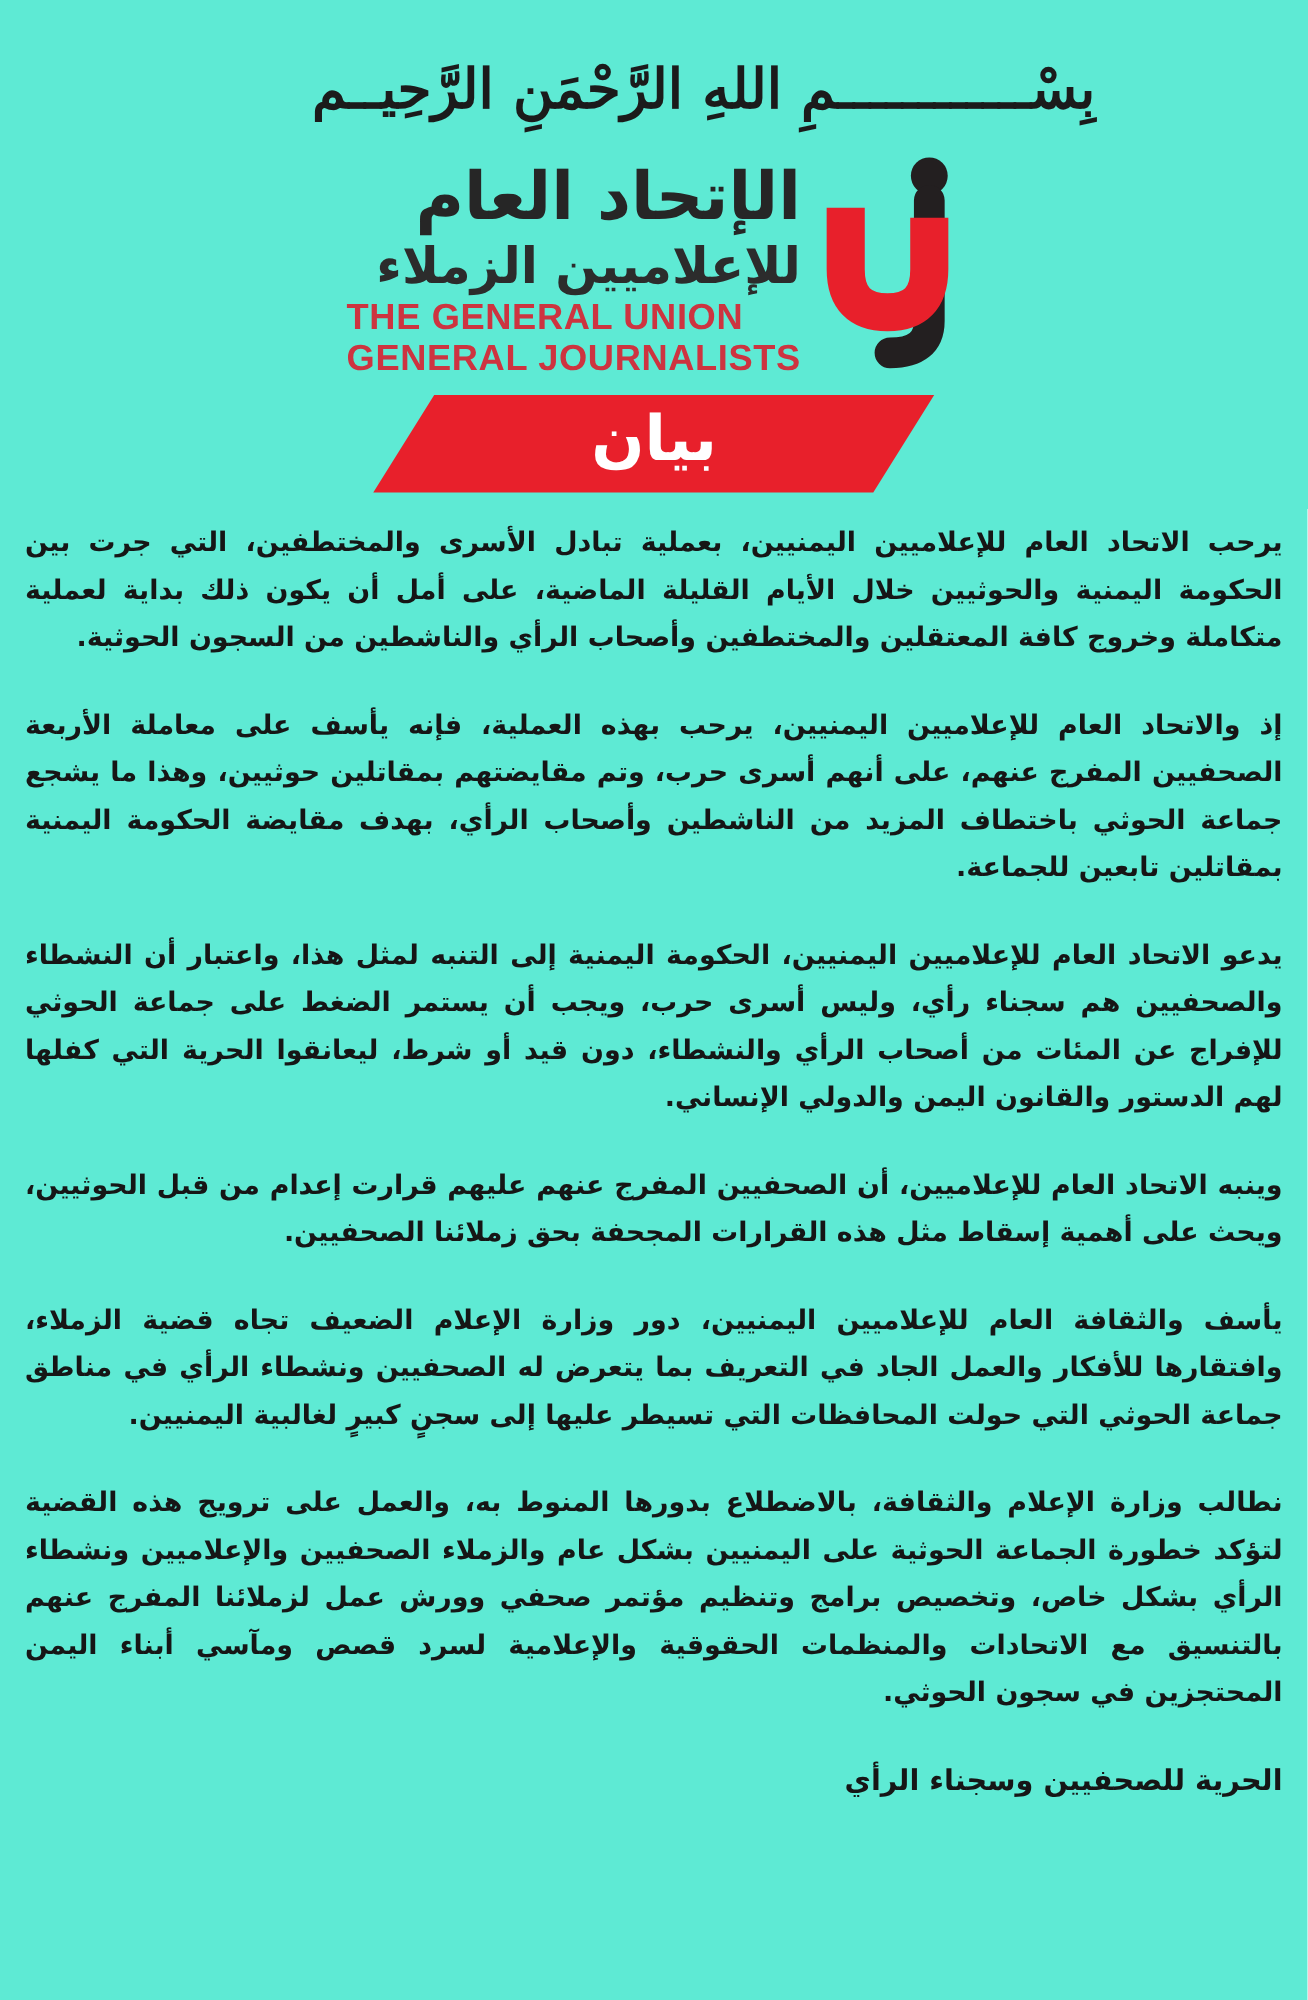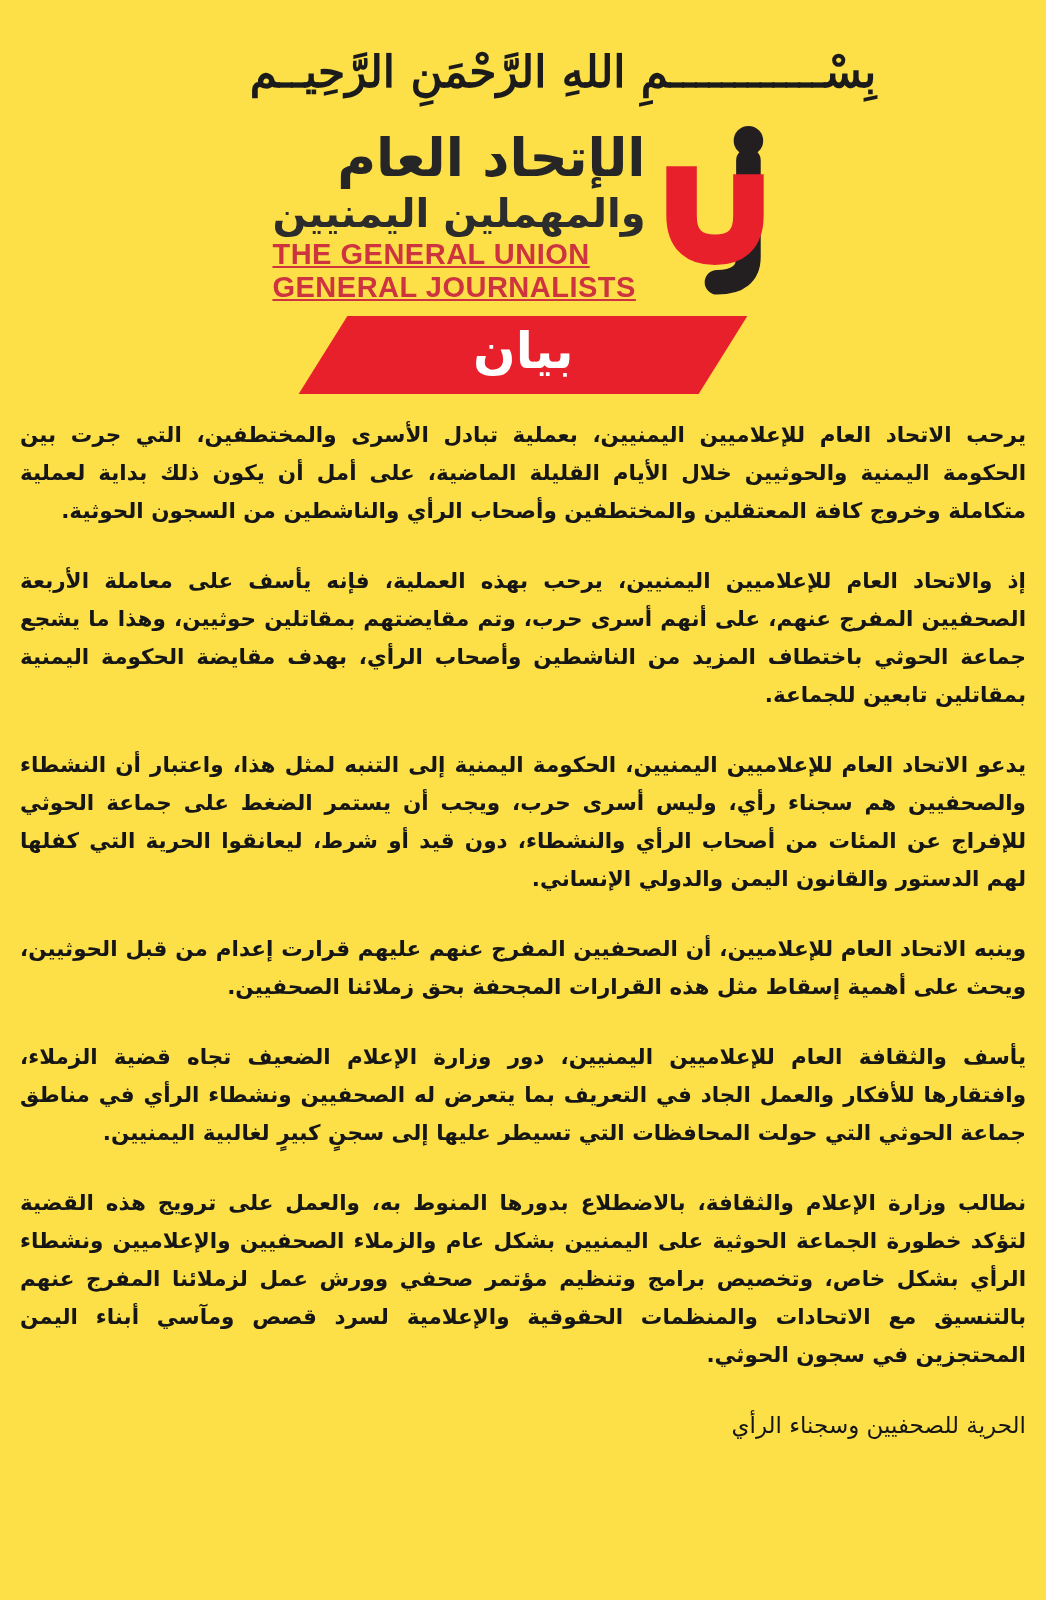--- a/index.html
+++ b/index.html
@@ -1,21 +1,21 @@
 <!DOCTYPE html>
 <html lang="ar"><head>
 <meta charset="utf-8">
 <style>
   html, body { margin: 0; padding: 0; background: #ffffff; }
   .page {
     position: relative;
     width: 1046px;
     height: 1600px;
     margin: 0 auto;
-    background: #fde047;
+    background: #5eead4;
     overflow: hidden;
     font-family: "DejaVu Sans", sans-serif;
     color: #161616;
   }
 
   
   .bismillah {
     direction: rtl;
     text-align: center;
     padding: 26px 120px 0 200px;
@@ -48,21 +48,20 @@
   }
   .logo-en1, .logo-en2 {
     direction: ltr;
     font-family: "Liberation Sans", sans-serif;
     font-weight: 700;
     color: #cd3440;
     font-size: 29px;
     line-height: 33px;
     letter-spacing: 0.5px;
     white-space: nowrap;
-    text-decoration: underline;
   }
   .logo-mark { width: 118px; height: 178px; flex: 0 0 auto; }
   .logo-mark svg { width: 100%; height: 100%; display: block; }
 
   
   .banner {
     width: 400px;
     height: 78px;
     margin: 14px auto 0 auto;
     background: #e8202b;
@@ -94,35 +93,35 @@
     text-align-last: right;
     color: #161616;
   }
 
   
   .slogan {
     direction: rtl;
     text-align: right;
     padding: 6px 20px 0 20px;
     font-size: 23px;
-    font-weight: 400;
+    font-weight: 700;
     color: #161616;
   }
 </style>
 </head>
 <body>
 
 <div class="page">
 
   <div class="bismillah">بِسْــــــــــــمِ اللهِ الرَّحْمَنِ الرَّحِيــم</div>
 
   <div class="logo">
     <div class="logo-text">
       <div class="logo-ar1">الإتحاد العام</div>
-      <div class="logo-ar2">والمهملين اليمنيين</div>
+      <div class="logo-ar2">للإعلاميين الزملاء</div>
       <div class="logo-en1">THE GENERAL UNION</div>
       <div class="logo-en2">GENERAL JOURNALISTS</div>
     </div>
     <div class="logo-mark">
       <svg viewBox="0 0 120 175" xmlns="http://www.w3.org/2000/svg" aria-hidden="true">
 
         <circle cx="94" cy="16" r="15" fill="#231f20"></circle>
         <path d="M 94 36 L 94 134 Q 94 160 62 160" stroke="#231f20" stroke-width="25" fill="none" stroke-linecap="round"></path>
 
         <path d="M 26 42 L 26 92 Q 26 127 60 127 Q 94 127 94 92 L 94 50" stroke="#e8202b" stroke-width="31" fill="none"></path>

